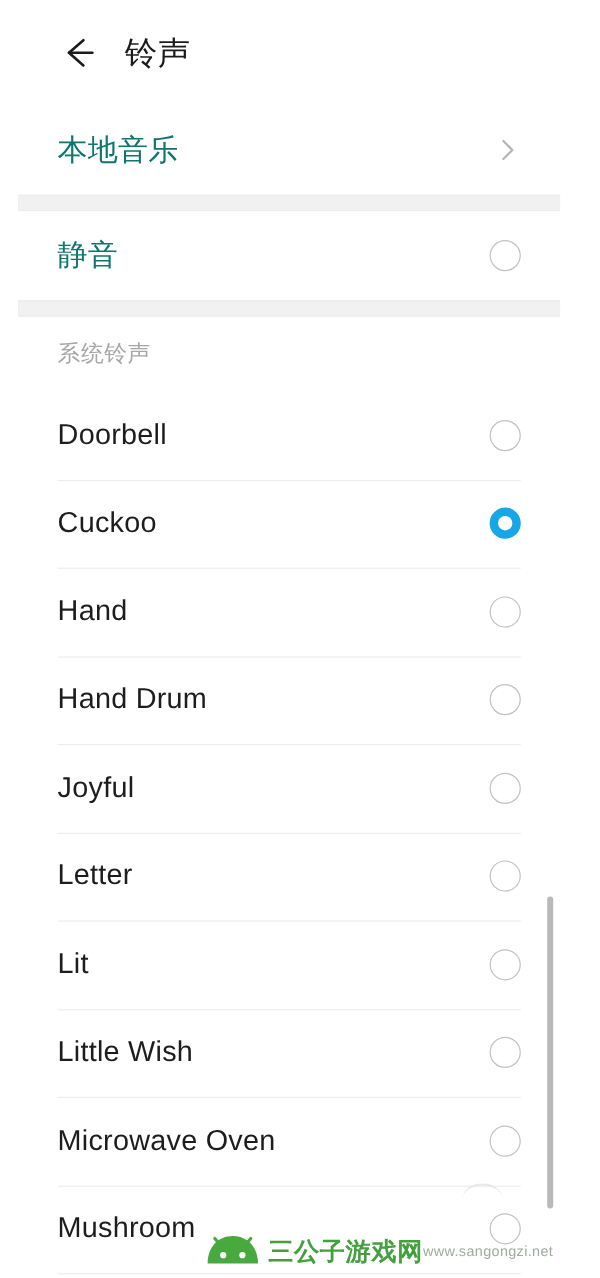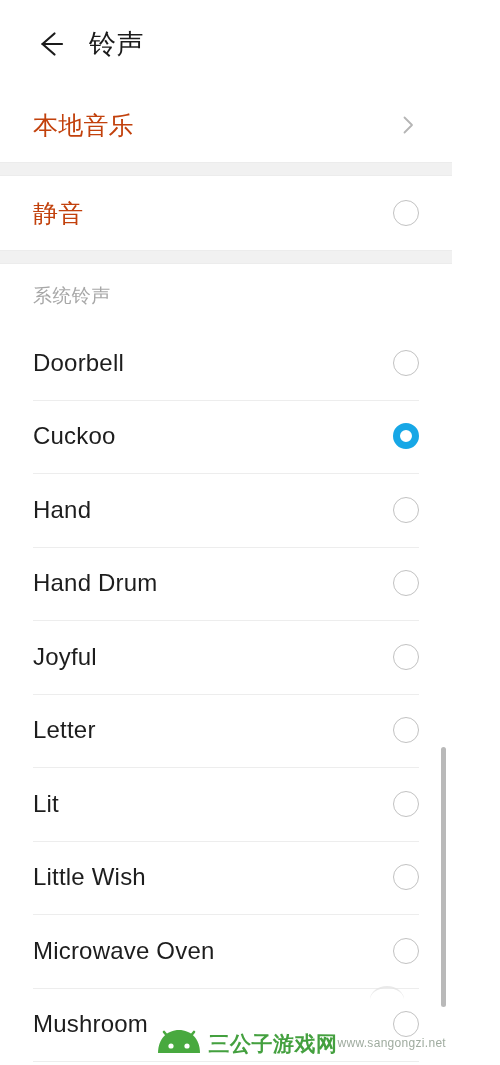--- a/index.html
+++ b/index.html
@@ -10,20 +10,21 @@
   body {
     font-family: "Liberation Sans", "DejaVu Sans", sans-serif;
     -webkit-font-smoothing: antialiased;
   }
   #screen {
     position: relative;
     width: 452px;
     height: 1065px;
     overflow: hidden;
     background: #ffffff;
+    margin-left: 15px;
   }
 
   
   .header {
     height: 88px;
     display: flex;
     align-items: center;
     padding-left: 33px;
     box-sizing: border-box;
     background: #ffffff;
@@ -52,21 +53,21 @@
     display: flex;
     align-items: center;
     justify-content: space-between;
     height: 74px;
     padding: 0 33px;
     box-sizing: border-box;
     background: #ffffff;
   }
   .row-label {
     font-size: 24px;
-    color: #c2410c;
+    color: #0f766e;
     line-height: 1;
     letter-spacing: .2px;
   }
   .row-label.cjk { font-size: 25px; }
 
   .chevron {
     width: 22px;
     height: 22px;
     display: flex;
     align-items: center;

